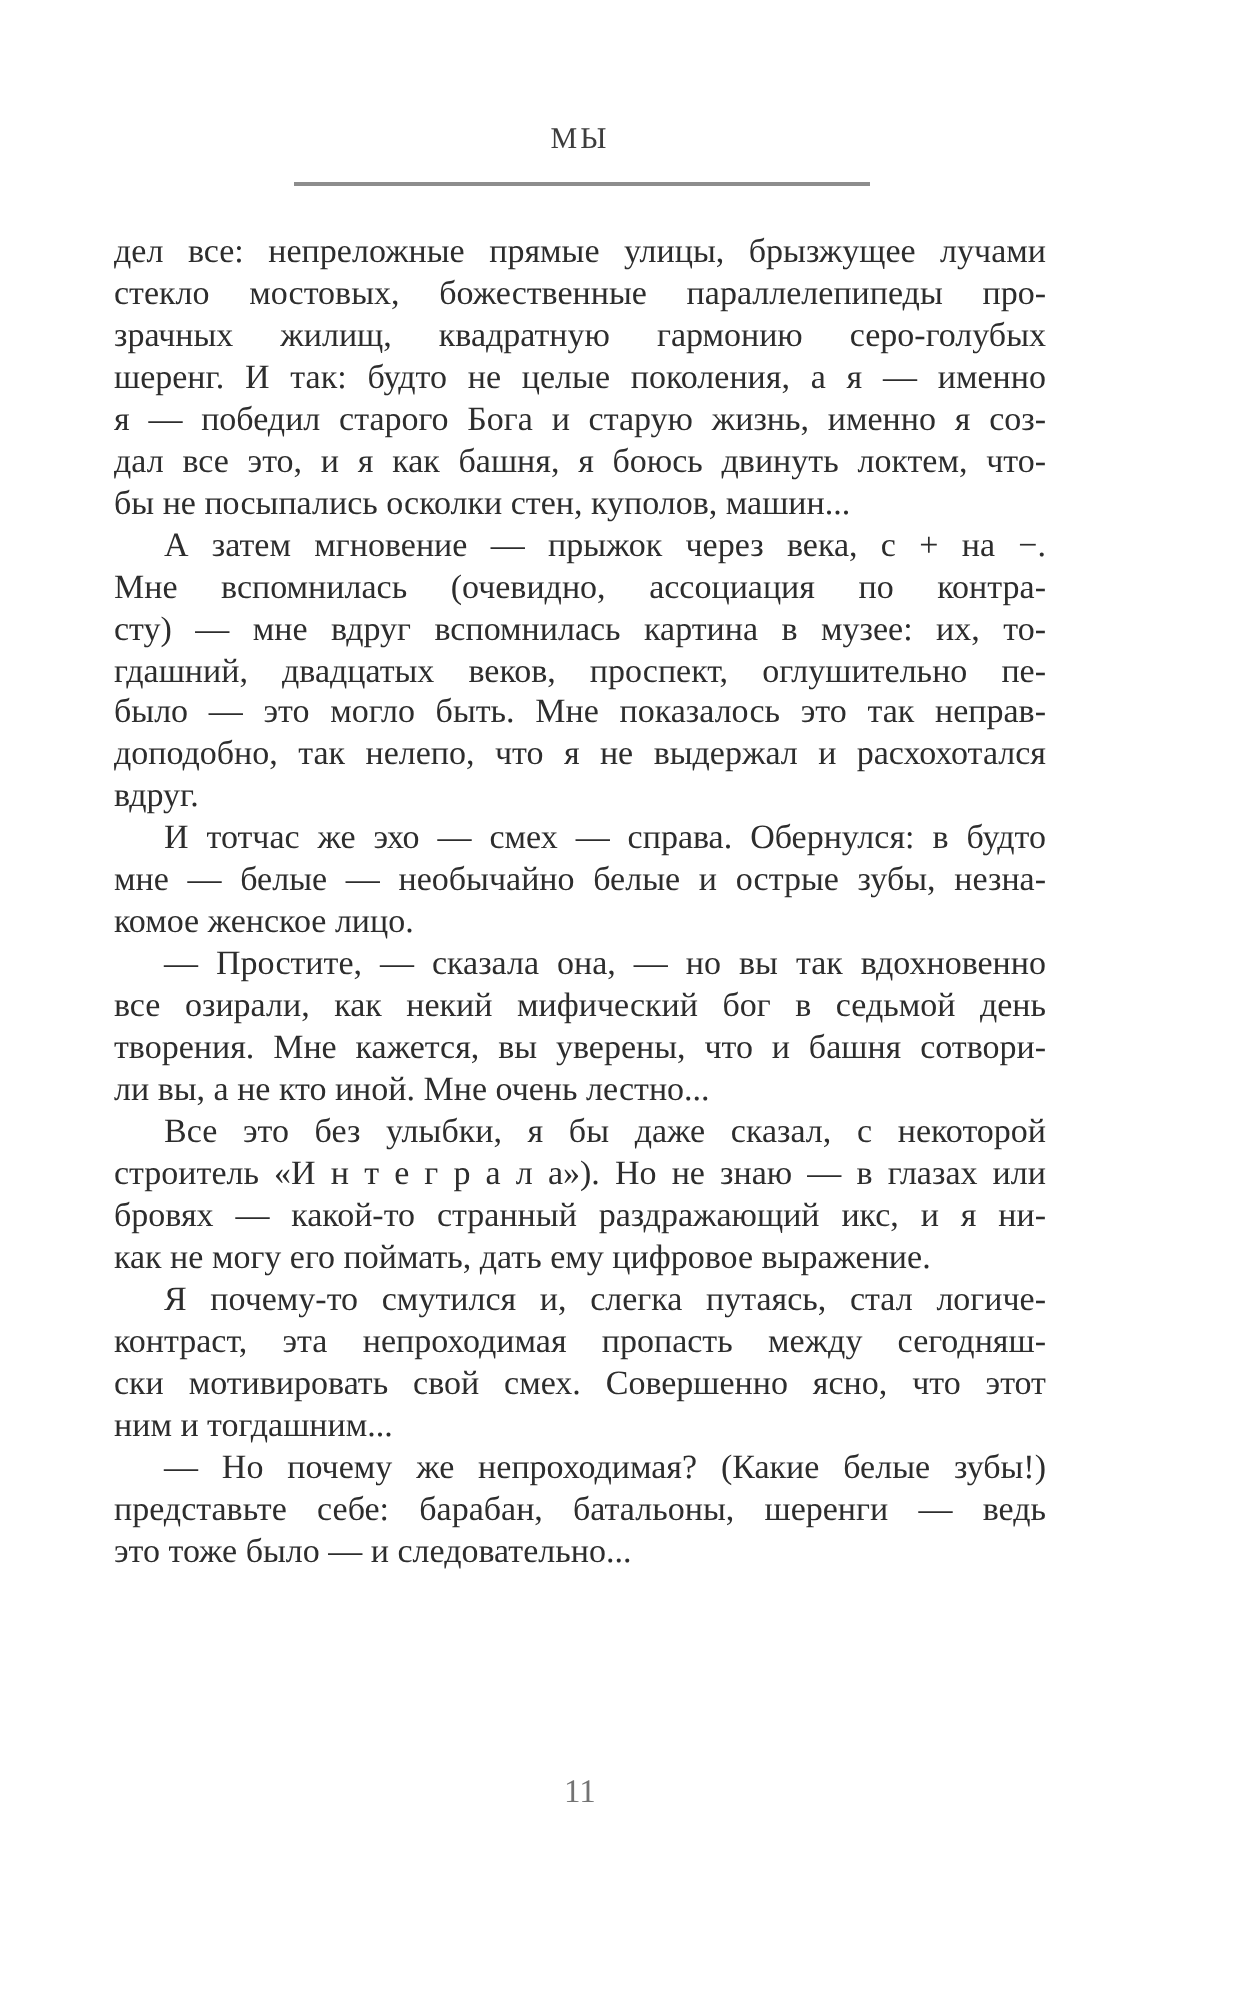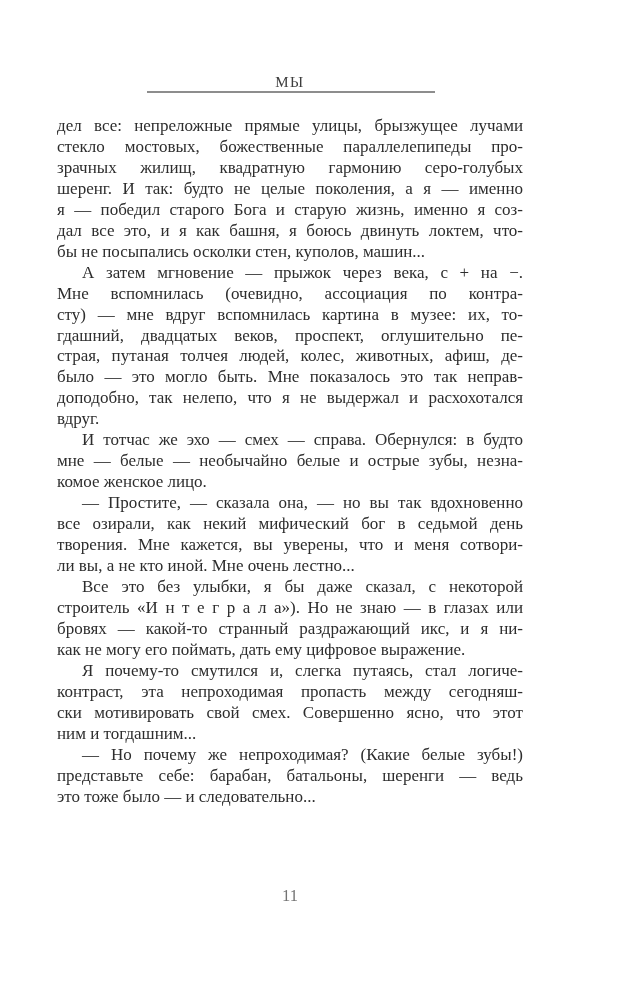--- a/index.html
+++ b/index.html
@@ -14,21 +14,20 @@
   }
   .running-title {
     position: absolute;
     top: 62px;
     left: 57px;
     width: 466px;
     text-align: center;
     font-size: 15px;
     letter-spacing: 1.5px;
     color: #3d3d3d;
-    margin-top: 12px;
   }
   .title-rule {
     position: absolute;
     top: 91px;
     left: 147px;
     width: 288px;
     height: 2px;
     background: #8d8d8d;
   }
   .body-text {
@@ -74,36 +73,35 @@
       <div class="ln">я — победил старого Бога и старую жизнь, именно я соз-</div>
       <div class="ln">дал все это, и я как башня, я боюсь двинуть локтем, что-</div>
       <div class="ln end">бы не посыпались осколки стен, куполов, машин...</div>
     </div>
 
     <div>
       <div class="ln ind">А затем мгновение — прыжок через века, с + на −.</div>
       <div class="ln">Мне вспомнилась (очевидно, ассоциация по контра-</div>
       <div class="ln">сту) — мне вдруг вспомнилась картина в музее: их, то-</div>
       <div class="ln">гдашний, двадцатых веков, проспект, оглушительно пе-</div>
-      <div class="ln">страя, путаная толчея людей, колес, животных, афиш, де-</div>
       <div class="ln">было — это могло быть. Мне показалось это так неправ-</div>
       <div class="ln">доподобно, так нелепо, что я не выдержал и расхохотался</div>
       <div class="ln end">вдруг.</div>
     </div>
 
     <div>
       <div class="ln ind">И тотчас же эхо — смех — справа. Обернулся: в будто</div>
       <div class="ln">мне — белые — необычайно белые и острые зубы, незна-</div>
       <div class="ln end">комое женское лицо.</div>
     </div>
 
     <div>
       <div class="ln ind">— Простите, — сказала она, — но вы так вдохновенно</div>
       <div class="ln">все озирали, как некий мифический бог в седьмой день</div>
-      <div class="ln">творения. Мне кажется, вы уверены, что и меня сотвори-</div>
+      <div class="ln">творения. Мне кажется, вы уверены, что и башня сотвори-</div>
       <div class="ln end">ли вы, а не кто иной. Мне очень лестно...</div>
     </div>
 
     <div>
       <div class="ln ind">Все это без улыбки, я бы даже сказал, с некоторой</div>
       <div class="ln">строитель «И н т е г р а л а»). Но не знаю — в глазах или</div>
       <div class="ln">бровях — какой-то странный раздражающий икс, и я ни-</div>
       <div class="ln end">как не могу его поймать, дать ему цифровое выражение.</div>
     </div>
 

